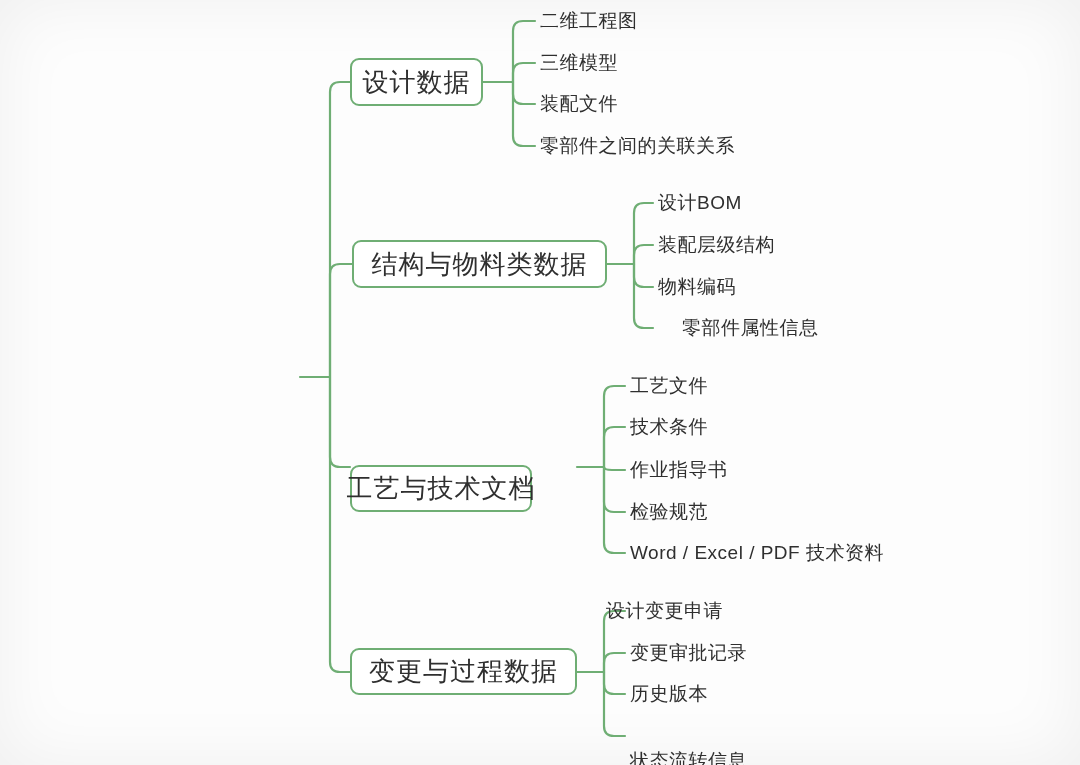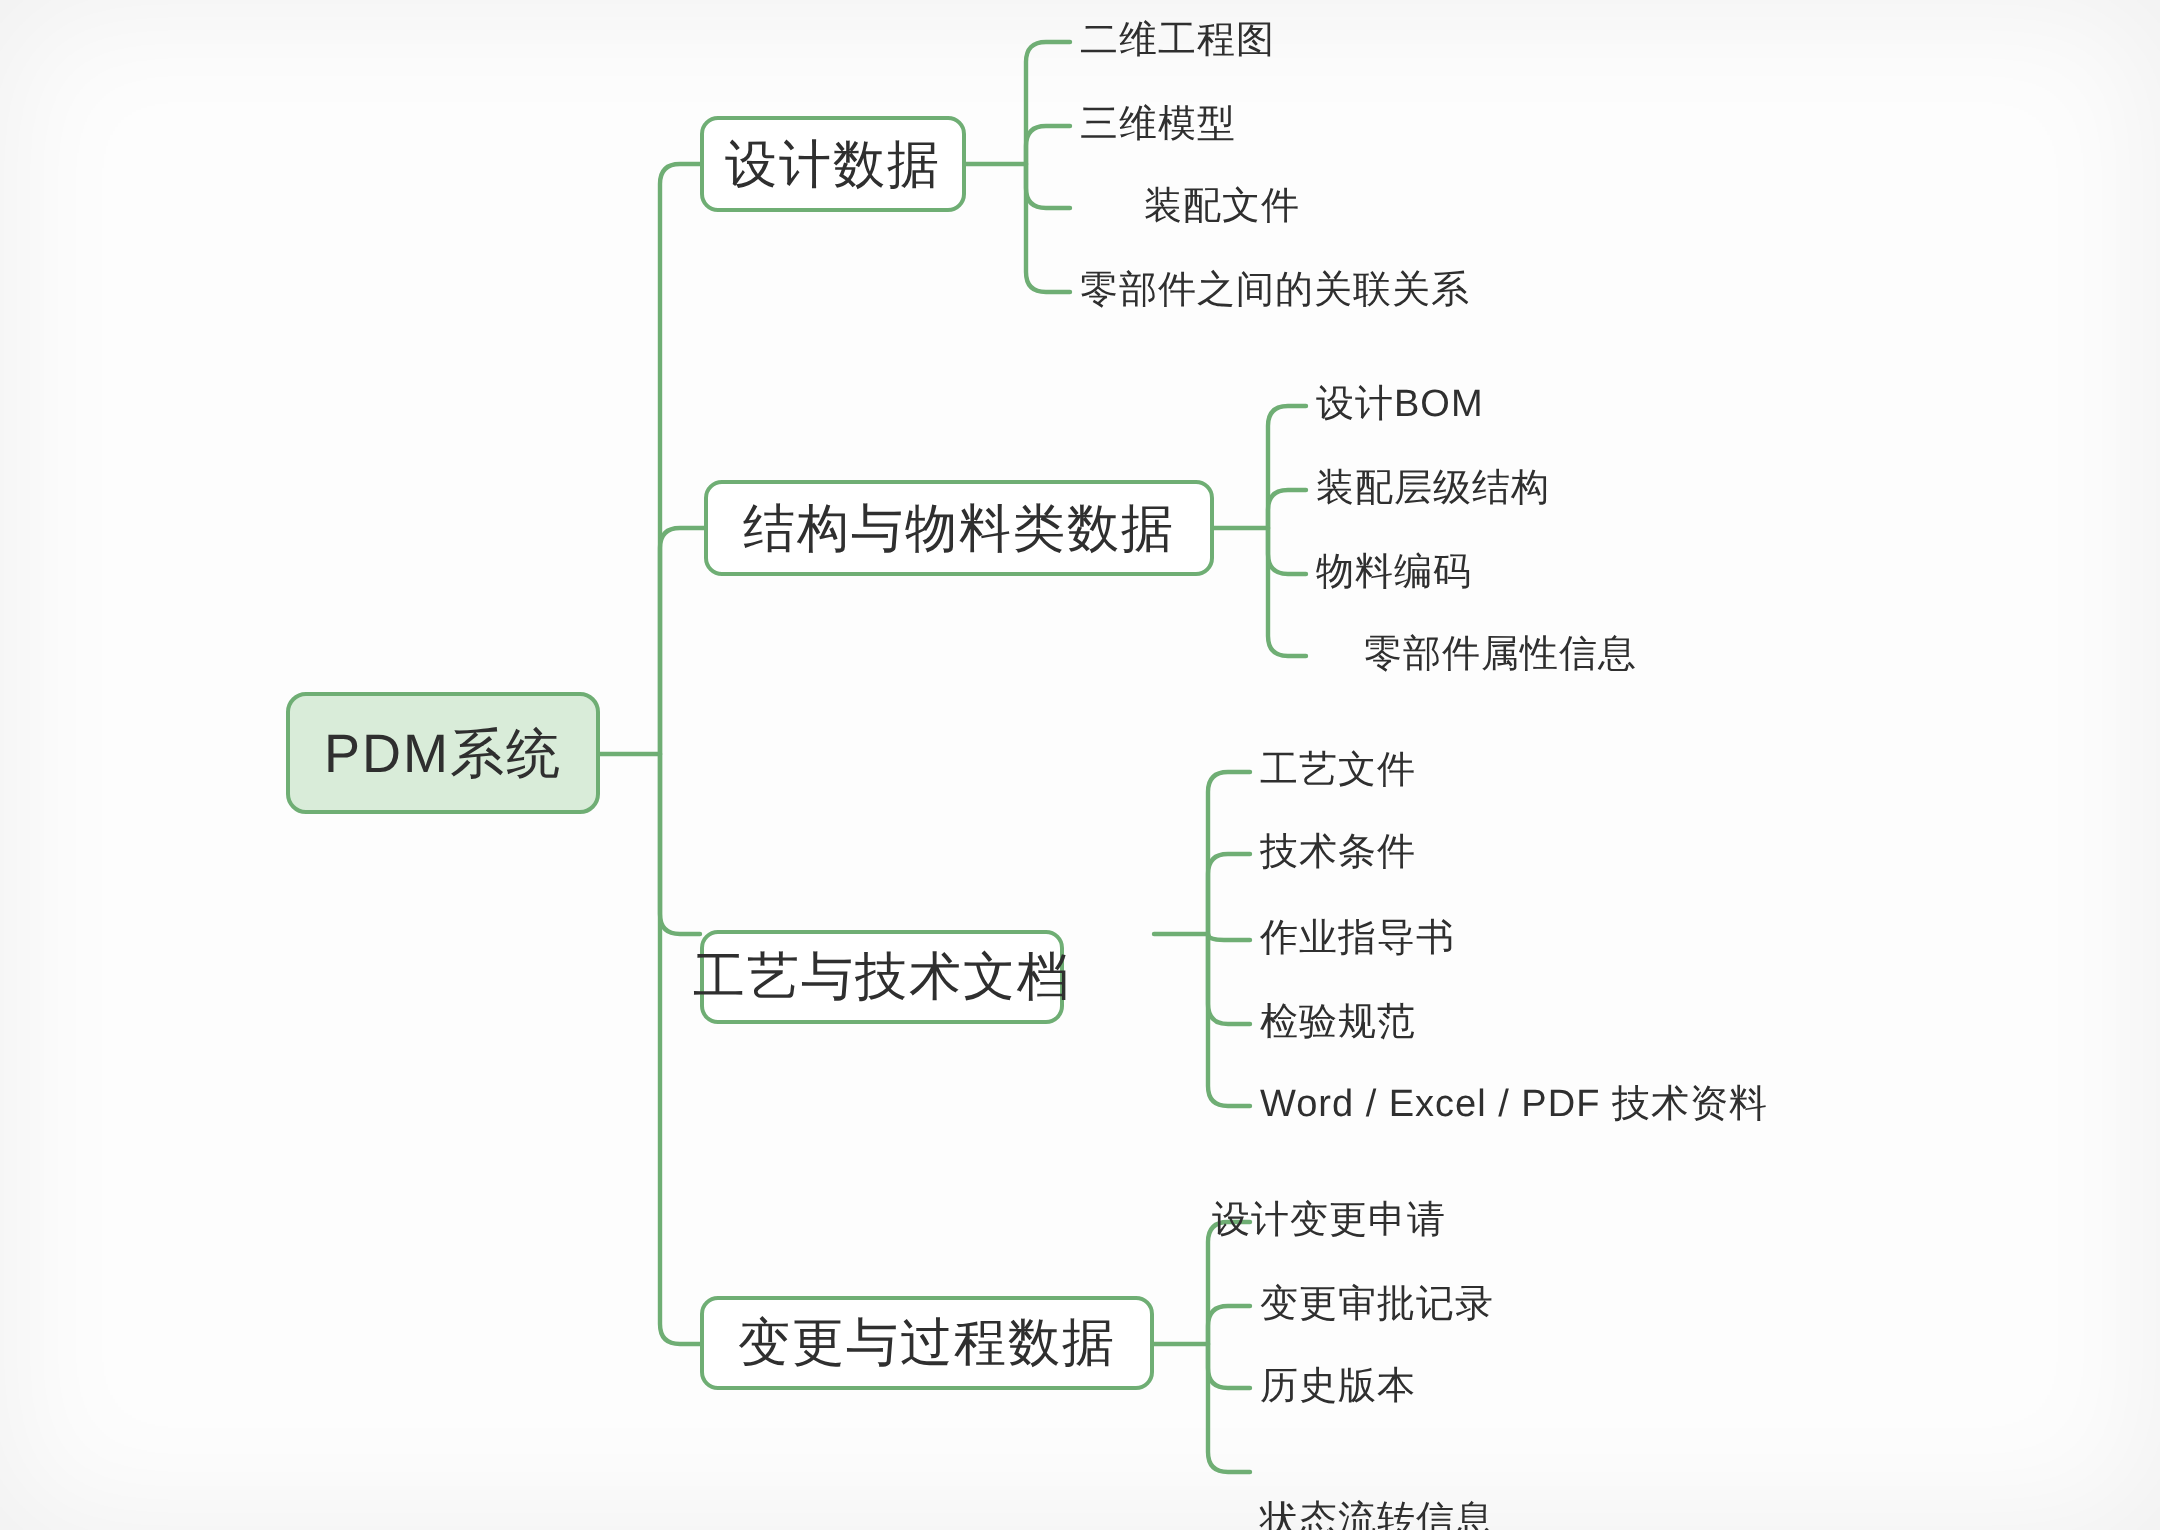--- a/index.html
+++ b/index.html
@@ -58,21 +58,21 @@
     line-height: 26px;
     font-size: 19px;
     font-weight: 500;
     color: #2f2f2f;
     white-space: nowrap;
     letter-spacing: 0.5px;
   }
   
   .leaf-0-0 { left: 540px; top: 8px; }
   .leaf-0-1 { left: 540px; top: 50px; }
-  .leaf-0-2 { left: 540px; top: 91px; margin-left: 32px; }
+  .leaf-0-2 { left: 540px; top: 91px; }
   .leaf-0-3 { left: 540px; top: 133px; }
   
   .leaf-1-0 { left: 658px; top: 190px; }
   .leaf-1-1 { left: 658px; top: 232px; }
   .leaf-1-2 { left: 658px; top: 274px; }
   .leaf-1-3 { left: 682px; top: 315px; }
   
   .leaf-2-0 { left: 630px; top: 373px; }
   .leaf-2-1 { left: 630px; top: 414px; }
   .leaf-2-2 { left: 630px; top: 457px; }
@@ -117,21 +117,20 @@
     <path d="M 604 467 V 502 Q 604 512 614 512 H 625" stroke="#6fae74"></path>
     <path d="M 604 467 V 543 Q 604 553 614 553 H 625" stroke="#6fae74"></path>
 
     <path d="M 577 672 H 604" stroke="#6fae74"></path>
     <path d="M 604 672 V 621 Q 604 611 614 611 H 625" stroke="#6fae74"></path>
     <path d="M 604 672 V 663 Q 604 653 614 653 H 625" stroke="#6fae74"></path>
     <path d="M 604 672 V 684 Q 604 694 614 694 H 625" stroke="#6fae74"></path>
     <path d="M 604 672 V 726 Q 604 736 614 736 H 625" stroke="#6fae74"></path>
   </svg>
 
-  <div class="node root-node" style="border-color: rgb(111, 174, 116); color: rgb(47, 47, 47); background: rgb(217, 236, 217);">PDM系统</div>
 
   <div class="node branch-node branch-0" style="border-color: rgb(111, 174, 116); color: rgb(47, 47, 47);">设计数据</div>
   <div class="node branch-node branch-1" style="border-color: rgb(111, 174, 116); color: rgb(47, 47, 47);">结构与物料类数据</div>
   <div class="node branch-node branch-2" style="border-color: rgb(111, 174, 116); color: rgb(47, 47, 47);">工艺与技术文档</div>
   <div class="node branch-node branch-3" style="border-color: rgb(111, 174, 116); color: rgb(47, 47, 47);">变更与过程数据</div>
 
   <span class="leaf leaf-0-0">二维工程图</span>
   <span class="leaf leaf-0-1">三维模型</span>
   <span class="leaf leaf-0-2">装配文件</span>
   <span class="leaf leaf-0-3">零部件之间的关联关系</span>

